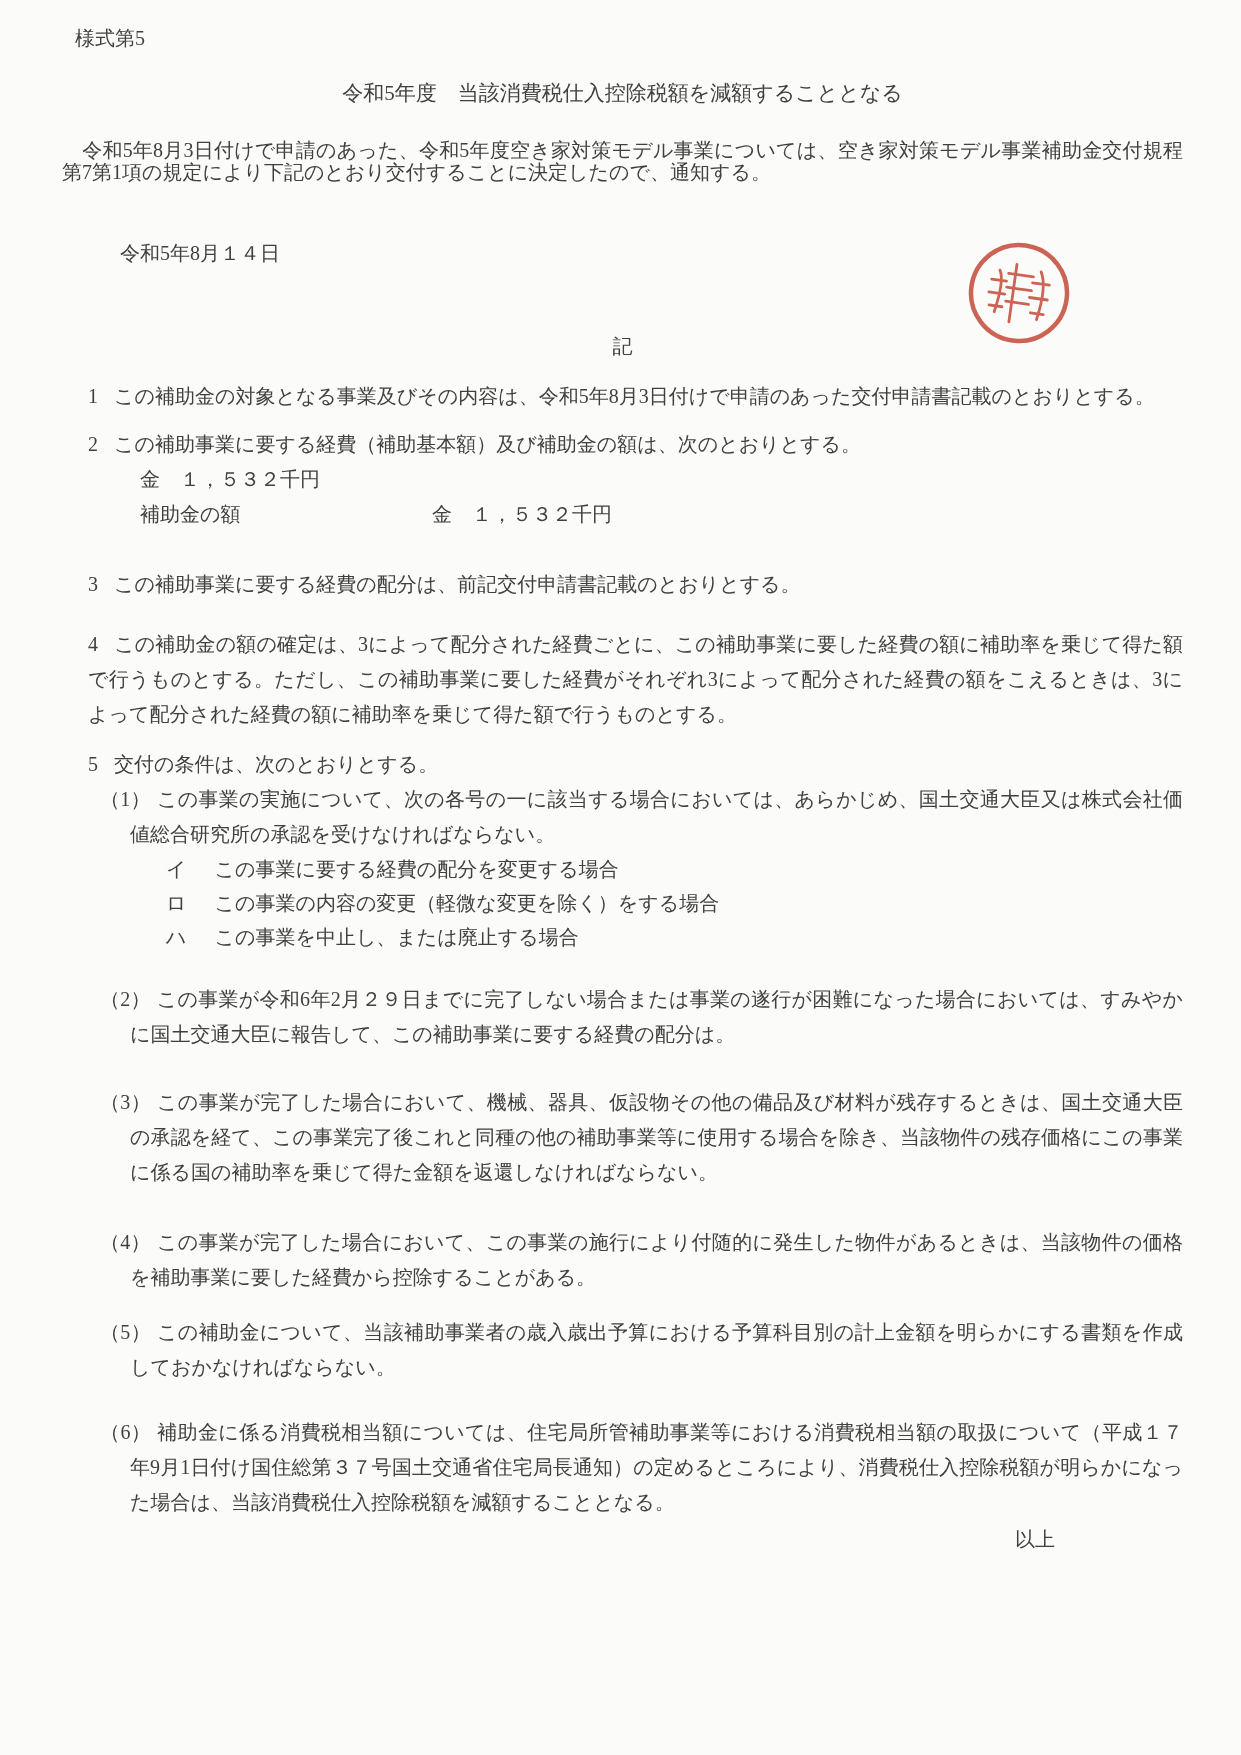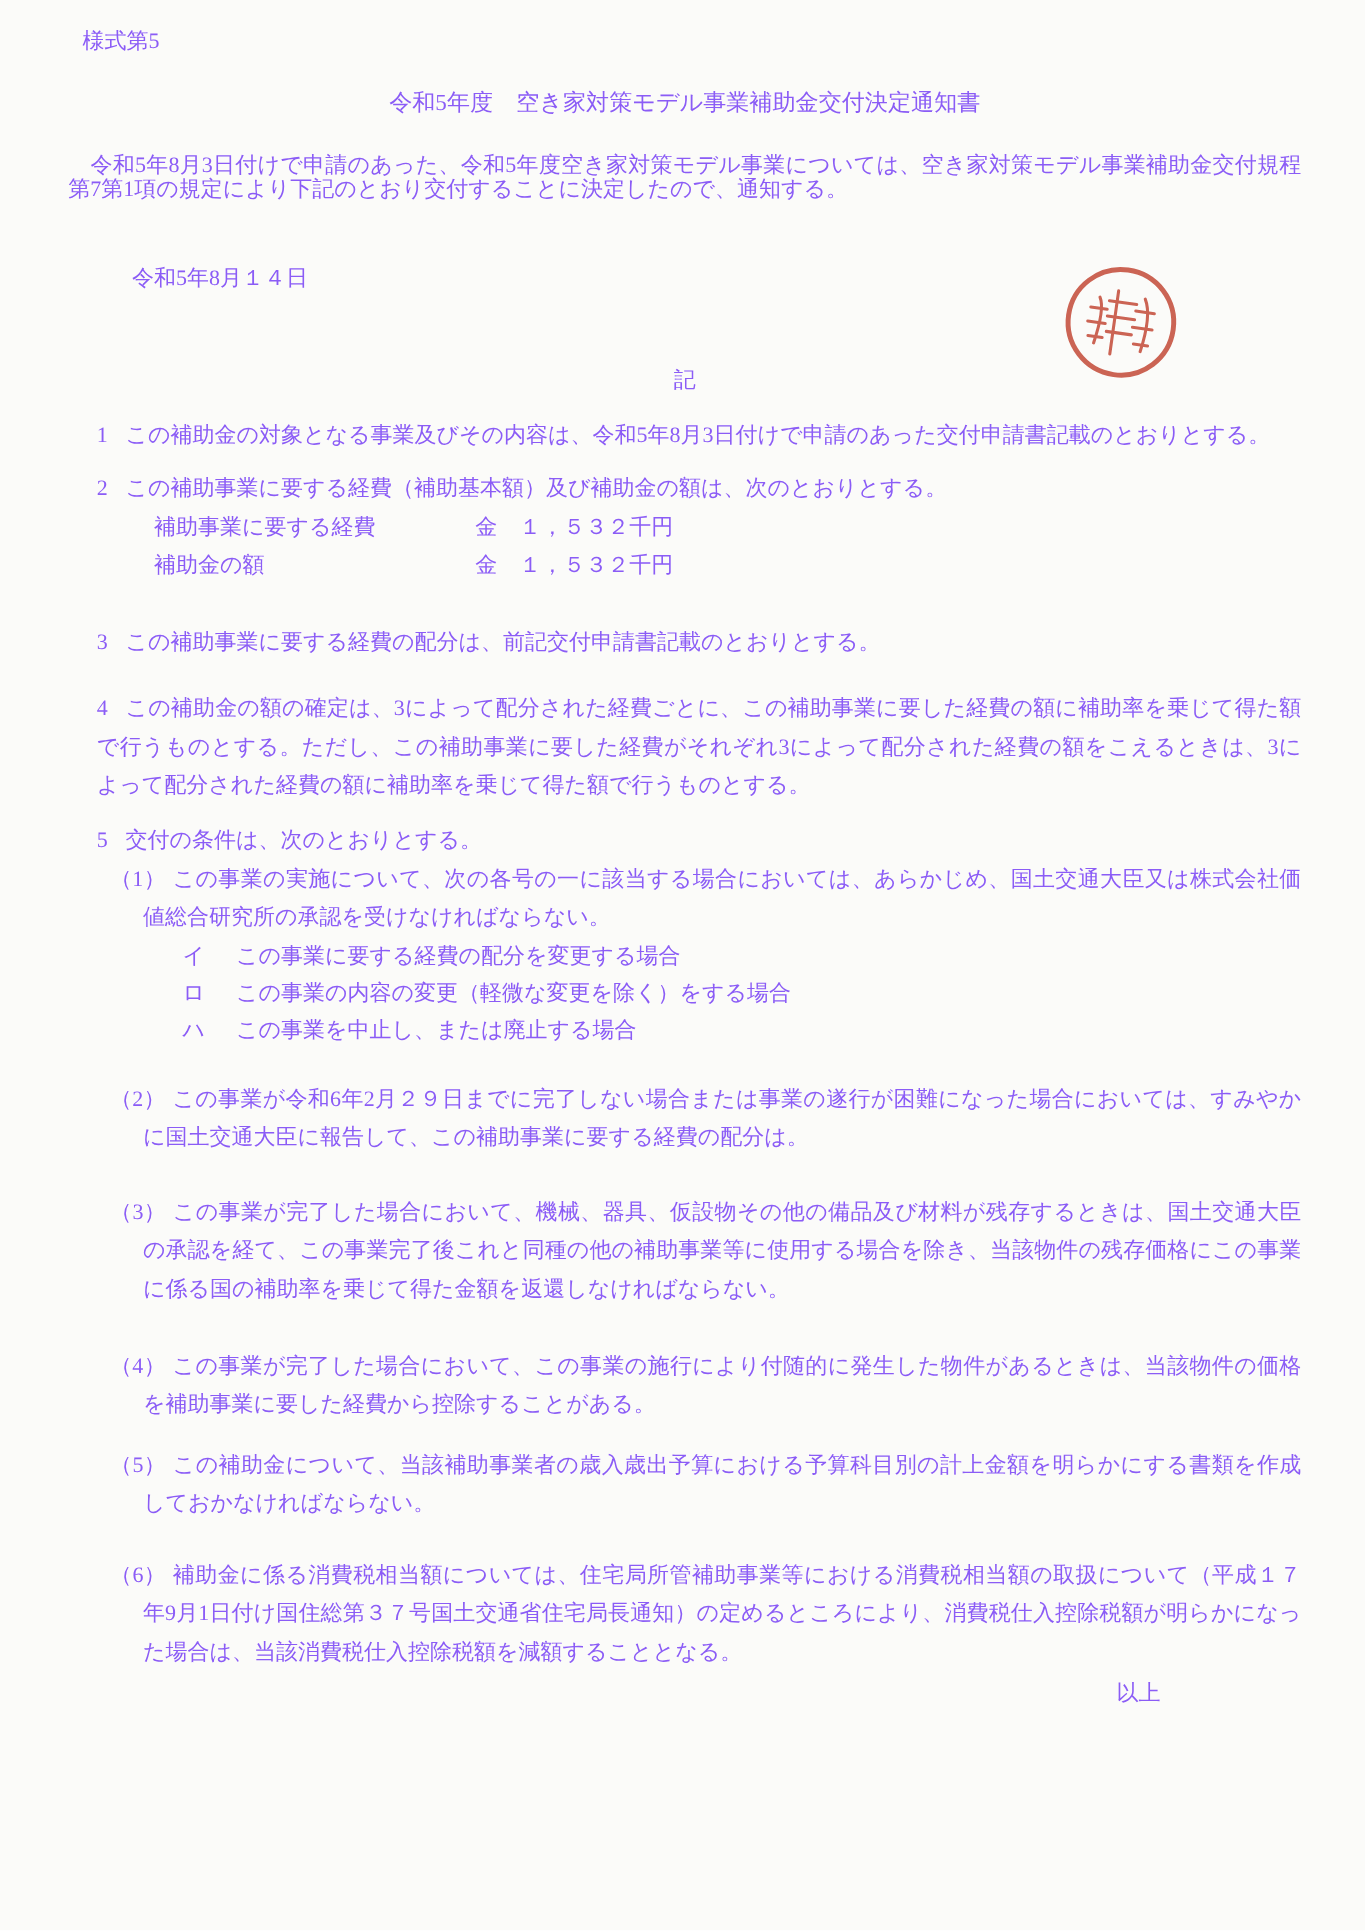--- a/index.html
+++ b/index.html
@@ -6,21 +6,21 @@
   html,body { margin:0; padding:0; background:#ffffff; }
   .page {
     position: relative;
     width: 1241px;
     height: 1755px;
     box-sizing: border-box;
     padding: 26px 58px 0 62px;
     background: #fbfbf9;
     font-family: "Liberation Serif", "DejaVu Serif", serif;
     font-size: 20px;
-    color: #8b5cf6;
+    color: #404040;
     overflow: hidden;
   }
   .form-number { margin-left: 13px; line-height: 24px; }
   .recipient { margin-top: 24px; margin-left: 40px; line-height: 31px; }
   .doc-title { margin: 26px 0 0 0; text-align: center; font-size: 21px; font-weight: normal; line-height: 35px; }
   .intro { margin: 28px 0 0 0; line-height: 22px; text-align: justify; }
   .date-issuer { margin-top: 54px; display: flex; position: relative; gap: 40px; }
   .date { margin-left: 58px; line-height: 32px; }
   .issuer { margin-left: auto; margin-right: 160px; line-height: 32px; }
   .issuer-company { text-indent: 37px; }
@@ -49,21 +49,21 @@
   .mt33{margin-top:33px} .mt35{margin-top:35px} .mt2{margin-top:2px}
 </style>
 </head>
 <body>
 
 <div class="page">
 
   <div class="form-number">様式第5</div>
 
 
-  <h1 class="doc-title">令和5年度　空き家対策モデル事業補助金交付決定通知書</h1>
+  <h1 class="doc-title">令和5年度　当該消費税仕入控除税額を減額することとなる</h1>
 
   <p class="intro">　令和5年8月3日付けで申請のあった、令和5年度空き家対策モデル事業については、空き家対策モデル事業補助金交付規程第7第1項の規定により下記のとおり交付することに決定したので、通知する。</p>
 
   <div class="date-issuer">
     <div class="date">令和5年8月１４日</div>
     <div class="seal">
       <svg viewBox="0 0 104 104" width="104" height="104" aria-hidden="true">
         <circle cx="52" cy="52" r="48" fill="none" stroke="currentColor" stroke-width="4.5"></circle>
         <g stroke="currentColor" stroke-width="2.8" fill="none" stroke-linecap="round">
           <path d="M30 32 q6 10 0 42"></path>
@@ -82,21 +82,20 @@
   <div class="item mt15">
     <span class="inum">1</span><span>この補助金の対象となる事業及びその内容は、令和5年8月3日付けで申請のあった交付申請書記載のとおりとする。</span>
   </div>
 
   <div class="item mt13">
     <div>
       <span class="inum">2</span><span>この補助事業に要する経費（補助基本額）及び補助金の額は、次のとおりとする。</span>
     </div>
     <div class="amounts">
       <div class="amount-row">
-        <span class="amount-label">補助事業に要する経費</span>
         <span class="amount-value">金　１，５３２千円</span>
       </div>
       <div class="amount-row">
         <span class="amount-label">補助金の額</span>
         <span class="amount-value">金　１，５３２千円</span>
       </div>
     </div>
   </div>
 
   <div class="item mt35">

